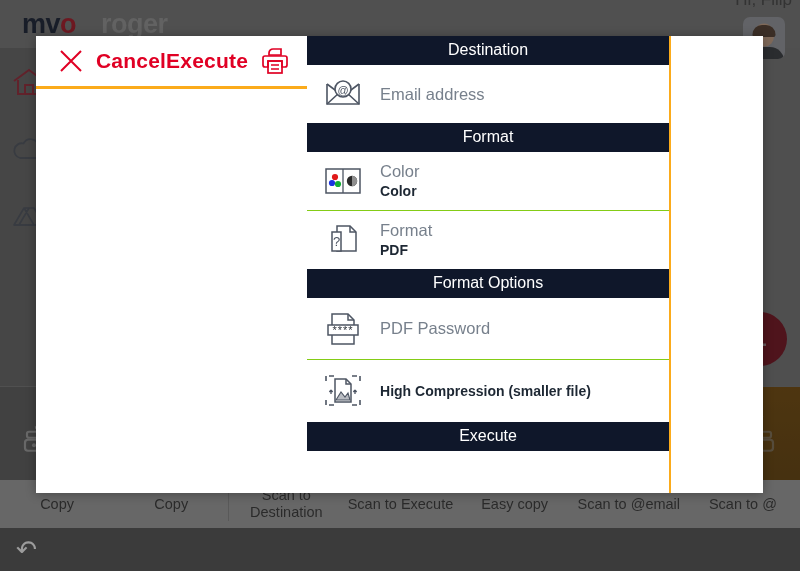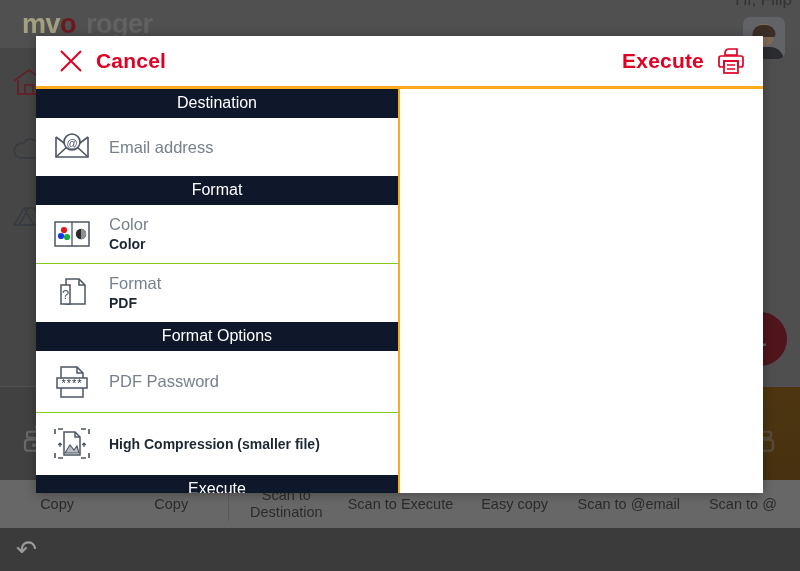--- a/index.html
+++ b/index.html
@@ -14,23 +14,23 @@
   
   .bg-app { position: absolute; inset: 0; background: #6d6d6d; }
 
   .bg-topbar {
     position: absolute; left: 0; top: 0; width: 800px; height: 48px;
     background: #6e6e6e;
     display: flex; align-items: center; justify-content: space-between;
     padding: 0 8px 0 22px;
   }
   .logo { font-size: 27px; font-weight: bold; letter-spacing: -0.5px; line-height: 1; }
-  .logo .mv { color: #fef9c3; }
+  .logo .mv { color: #0f172a; }
   .logo .o  { color: #a10f1e; }
-  .logo .roger { color: #8d8d8d; font-weight: bold; margin-left: 10px; }
+  .logo .roger { color: #8d8d8d; font-weight: bold; margin-left: 25px; }
   .greet-wrap { display: flex; align-items: center; gap: 7px; flex-direction: column; }
   .greet { color: #3d3d3d; font-size: 17px; }
   .avatar {
     width: 42px; height: 42px; border-radius: 7px; overflow: hidden;
     background: #8e9097; position: relative; flex: none;
   }
   .avatar .face {
     position: absolute; left: 50%; top: 44%; transform: translate(-50%,-50%);
     width: 20px; height: 23px; border-radius: 50% 50% 45% 45%;
     background: #c09a7e;
@@ -83,21 +83,21 @@
     background: #4a4a4a; display: flex; align-items: center; padding-left: 16px;
   }
   .back-arrow { color: #f2f2f2; font-size: 25px; line-height: 1; }
 
   
   .scrim { position: absolute; inset: 0; background: rgba(38,38,38,0.42); }
 
   
   .modal {
     position: absolute; left: 36px; top: 36px; width: 727px; height: 457px;
-    background: #ffffff; display: flex; flex-direction: column;
+    background: #ffffff; display: flex; flex-direction: row;
     box-shadow: 0 1px 10px rgba(0,0,0,.3);
   }
   .modal-header {
     height: 53px; flex: none; display: flex; align-items: center;
     justify-content: space-between; padding: 0 17px 0 22px;
     border-bottom: 3px solid #fbab1b;
   }
   .hdr-left, .hdr-right { display: flex; align-items: center; gap: 12px; cursor: pointer; }
   .hdr-text { color: #e00024; font-size: 21px; font-weight: bold; letter-spacing: .2px; }
 

